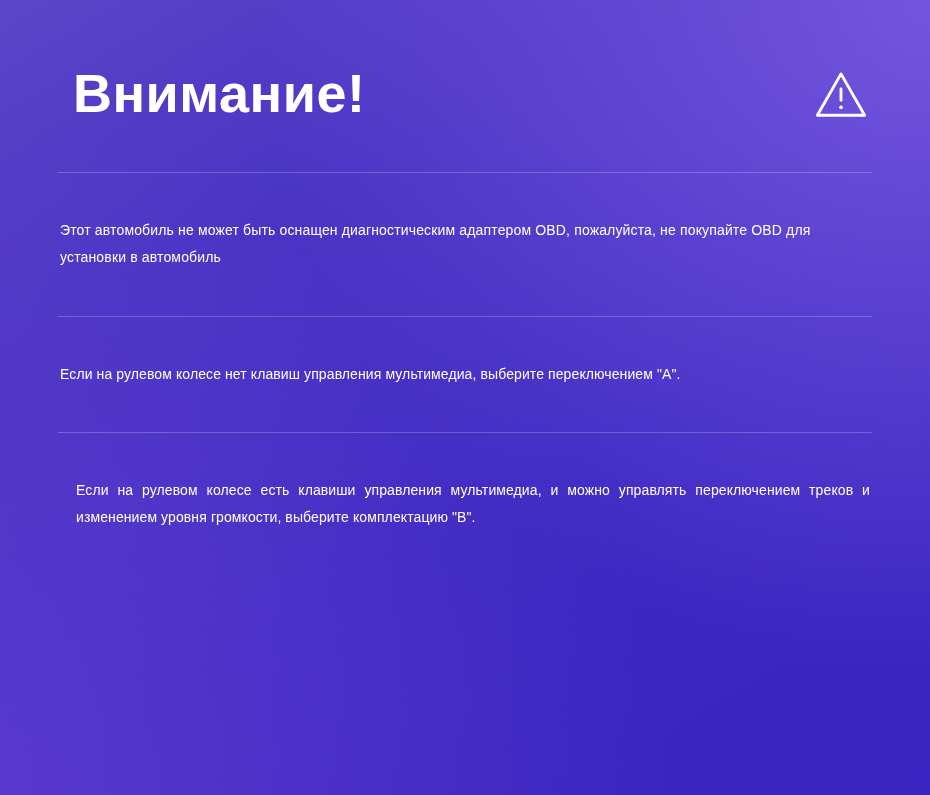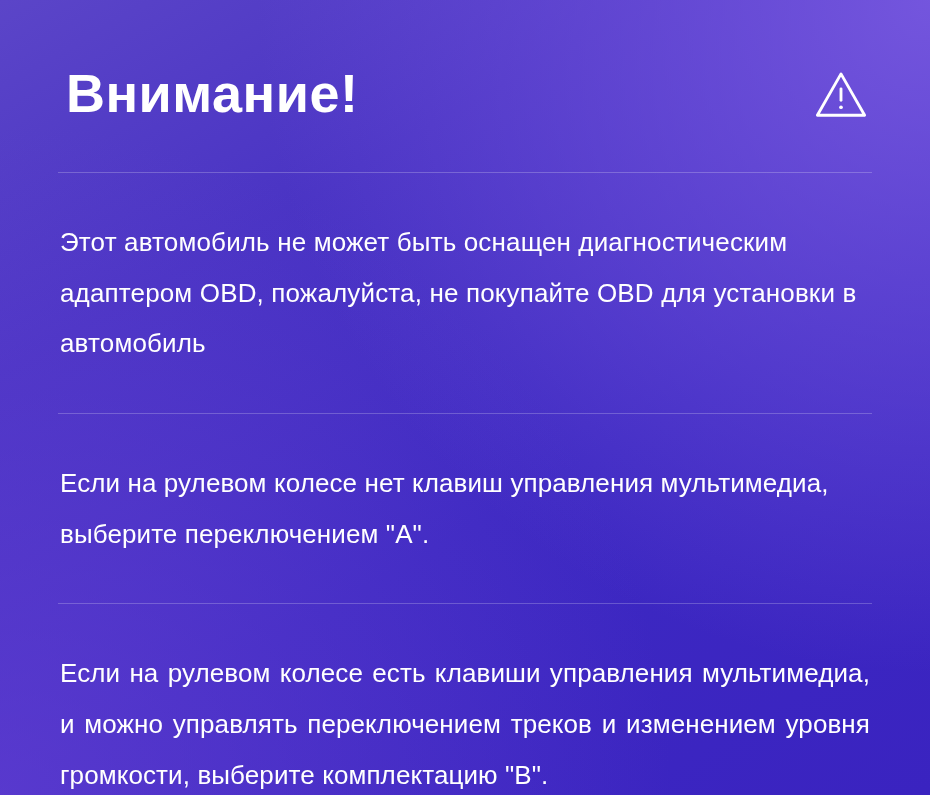--- a/index.html
+++ b/index.html
@@ -32,47 +32,48 @@
     height: 172px;
     padding-top: 14px;
     box-sizing: border-box;
   }
   .title {
     color: #ffffff;
     font-size: 54px;
     font-weight: bold;
     letter-spacing: 0.5px;
     line-height: 1.05;
-    margin: 8px;
+    margin: 15px;
     white-space: nowrap;
   }
   .warn-icon {
     width: 54px;
     height: 54px;
     flex: 0 0 auto;
     margin-right: 4px;
     margin-top: 4px;
   }
   .divider {
     height: 1px;
     width: 100%;
     background: rgba(255, 255, 255, 0.22);
   }
   .section {
     padding: 44px 2px 44px 2px;
   }
   .section p {
     margin: 0;
     color: #ffffff;
-    font-size: 26px;
+    font-size: 14px;
     line-height: 1.95;
     letter-spacing: 0.1px;
   }
   .section.justify p {
     text-align: justify;
+    margin-left: 16px;
   }
   .first p {
     letter-spacing: 0.15px;
   }
 </style>
 </head>
 <body>
 
 <div class="page">
 

